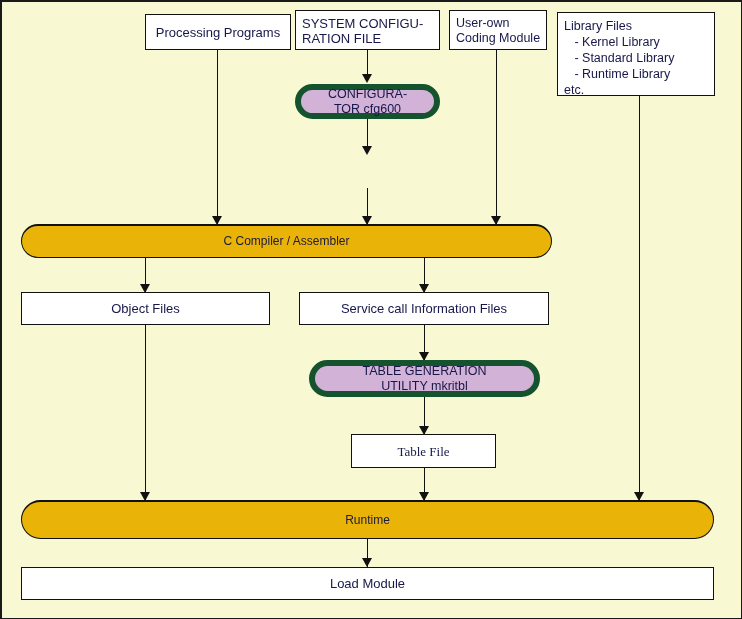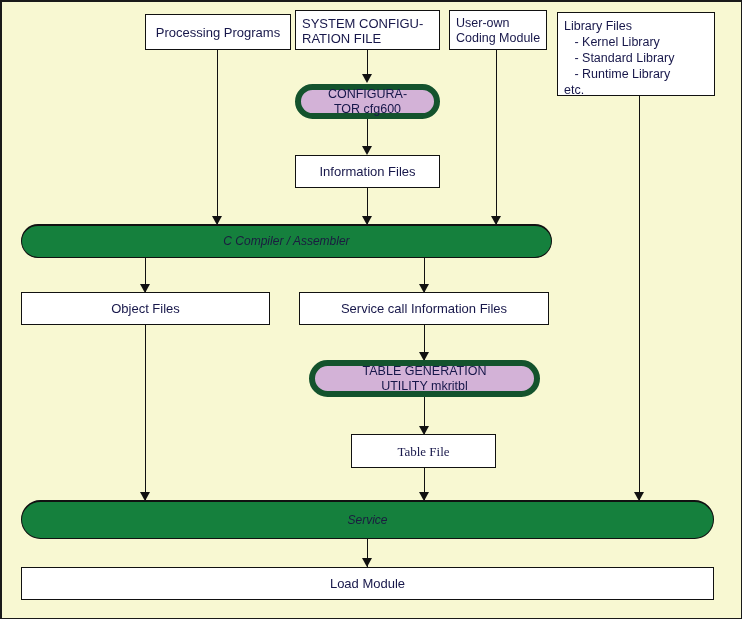--- a/index.html
+++ b/index.html
@@ -32,27 +32,26 @@
     color: #17174a;
     font-size: 13px;
     line-height: 15px;
     white-space: pre;
     text-align: center;
   }
   .node.file {
     background: #ffffff;
   }
   .node.process {
-    background: #15803d;
+    background: #eab308;
     border: 1px solid #111111;
     border-top: 2px solid #111111;
     border-radius: 22px;
     font-size: 12px;
     color: #1b1b40;
-    font-style: italic;
   }
   .node.tool {
     background: #d3b2d7;
     border: 6px solid #14532d;
     border-radius: 20px;
     color: #17174a;
     font-size: 12.5px;
     line-height: 15px;
   }
   .node.top-left-text {
@@ -98,21 +97,20 @@
 
   <div class="vline" style="left:365px; top:48px; height:28px;"></div>
   <div class="arrowhead" style="left:360px; top:72px;"></div>
 
   <div class="node tool" style="left:293px; top:82px; width:145px; height:35px;">CONFIGURA-
 TOR cfg600</div>
 
   <div class="vline" style="left:365px; top:117px; height:33px;"></div>
   <div class="arrowhead" style="left:360px; top:144px;"></div>
 
-  <div class="node file" style="left:293px; top:153px; width:145px; height:33px;">Information Files</div>
 
   <div class="vline" style="left:215px; top:48px; height:176px;"></div>
   <div class="arrowhead" style="left:210px; top:214px;"></div>
 
   <div class="vline" style="left:365px; top:186px; height:38px;"></div>
   <div class="arrowhead" style="left:360px; top:214px;"></div>
 
   <div class="vline" style="left:494px; top:48px; height:176px;"></div>
   <div class="arrowhead" style="left:489px; top:214px;"></div>
 
@@ -141,20 +139,20 @@
 
   <div class="vline" style="left:143px; top:323px; height:177px;"></div>
   <div class="arrowhead" style="left:138px; top:490px;"></div>
 
   <div class="vline" style="left:422px; top:466px; height:34px;"></div>
   <div class="arrowhead" style="left:417px; top:490px;"></div>
 
   <div class="vline" style="left:637px; top:94px; height:406px;"></div>
   <div class="arrowhead" style="left:632px; top:490px;"></div>
 
-  <div class="node process" style="left:19px; top:498px; width:693px; height:39px;">Service</div>
+  <div class="node process" style="left:19px; top:498px; width:693px; height:39px;">Runtime</div>
 
   <div class="vline" style="left:365px; top:537px; height:30px;"></div>
   <div class="arrowhead" style="left:360px; top:556px;"></div>
 
   <div class="node file" style="left:19px; top:565px; width:693px; height:33px;">Load Module</div>
 
 </div>
 
 </body></html>

